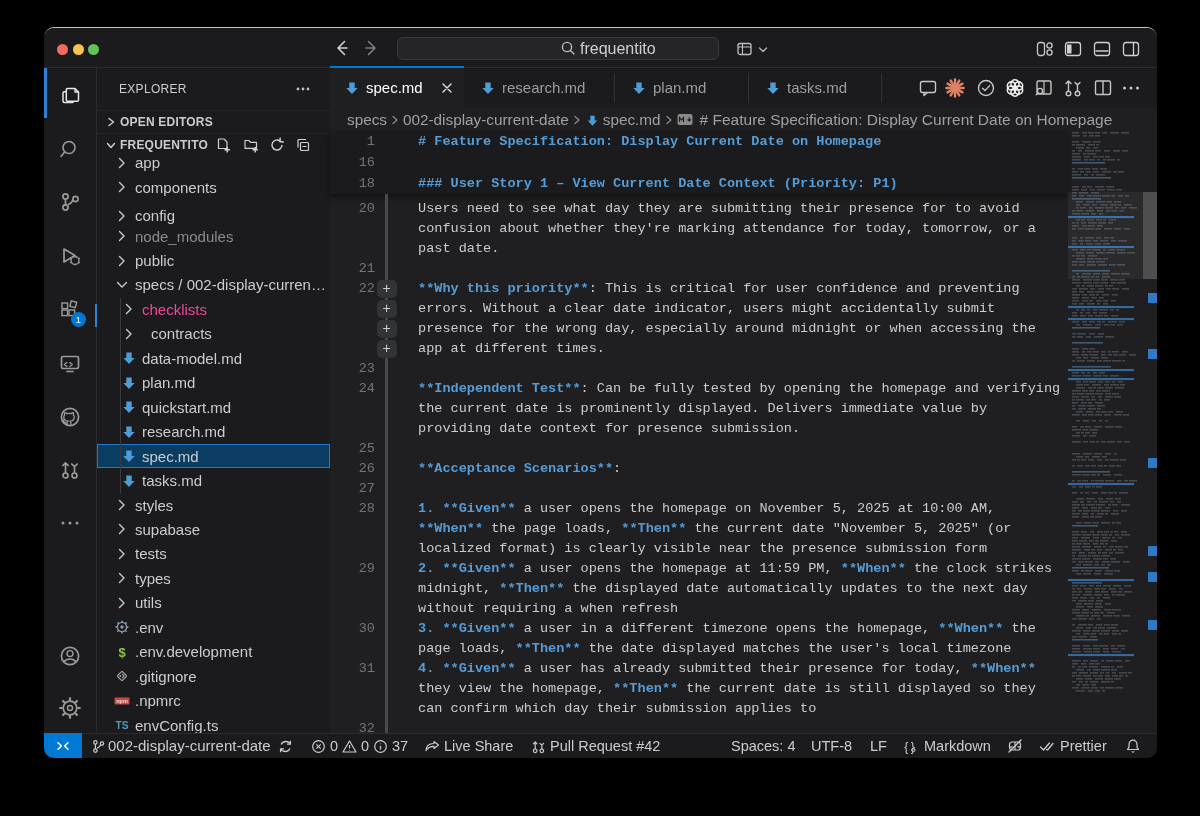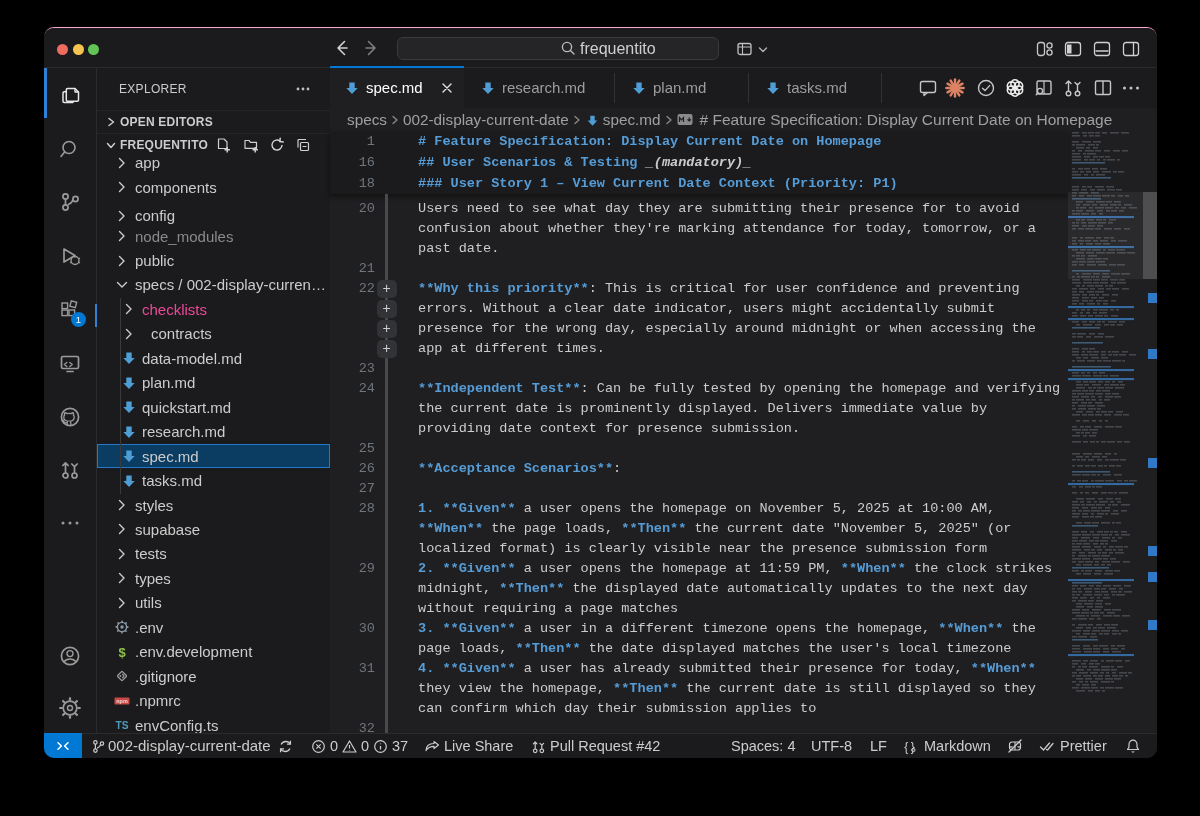--- a/index.html
+++ b/index.html
@@ -527,21 +527,20 @@
       </svg><span style="color:#a0a0a0;margin-left:4px">spec.md</span><svg width="14" height="14" viewBox="0 0 14 14" style="margin:0 1px">
         <path d="M5 3.5 L9 7 L5 10.5" stroke="#8a8a8a" stroke-width="1.3" fill="none" stroke-linecap="round" stroke-linejoin="round"></path>
       </svg><svg class="" style="" width="16" height="13" viewBox="0 0 16 13">
         <rect x="0.5" y="1" width="15" height="11" rx="2" fill="#8a8a8a"></rect>
         <path d="M2.5 9 V4.5 l2 2.3 l2-2.3 V9 M12.2 4.5 v3 m-1.7-1.2 l1.7 1.7 l1.7-1.7" stroke="#1f1f21" stroke-width="1.2" fill="none"></path>
       </svg><span style="color:#a0a0a0;margin-left:7px;font-size:15.5px"># Feature Specification: Display Current Date on Homepage</span></div>
 <div class="a" style="left:286px;top:103px;width:738px;height:63px;background:#1b1b1d;box-shadow:0 3px 5px rgba(0,0,0,.45)"></div>
 <div class="num" style="left:286px;top:104.0px">1</div>
 <div class="row" style="left:374px;top:104.0px"><span class="b"># Feature Specification: Display Current Date on Homepage</span></div>
 <div class="num" style="left:286px;top:124.8px">16</div>
-<div class="row" style="left:374px;top:124.8px"><span class="b">## User Scenarios &amp; Testing </span><span style="color:#cccccc;font-weight:bold;font-style:italic">_(mandatory)_</span></div>
 <div class="num" style="left:286px;top:145.6px">18</div>
 <div class="row" style="left:374px;top:145.6px"><span class="b">### User Story 1 – View Current Date Context (Priority: P1)</span></div>
 <div class="a" style="left:341.2px;top:166px;width:2.4px;height:539px;background:#47494e"></div>
 <div class="a" style="left:332.5px;top:252px;width:20px;height:18px;border-radius:5px;background:#313337;color:#cccccc;font-size:14px;line-height:17px;text-align:center">+</div>
 <div class="a" style="left:332.5px;top:272px;width:20px;height:18px;border-radius:5px;background:#313337;color:#cccccc;font-size:14px;line-height:17px;text-align:center">+</div>
 <div class="a" style="left:332.5px;top:292px;width:20px;height:18px;border-radius:5px;background:#313337;color:#cccccc;font-size:14px;line-height:17px;text-align:center">+</div>
 <div class="a" style="left:332.5px;top:312px;width:20px;height:18px;border-radius:5px;background:#313337;color:#cccccc;font-size:14px;line-height:17px;text-align:center">+</div>
 <div class="num" style="left:286px;top:171px">20</div>
 <div class="row" style="left:374px;top:171px">Users need to see what day they are submitting their presence for to avoid</div>
 <div class="row" style="left:374px;top:191px">confusion about whether they're marking attendance for today, tomorrow, or a</div>
@@ -561,21 +560,21 @@
 <div class="num" style="left:286px;top:431px">26</div>
 <div class="row" style="left:374px;top:431px"><span class="b">**Acceptance Scenarios**</span>:</div>
 <div class="num" style="left:286px;top:451px">27</div>
 <div class="num" style="left:286px;top:471px">28</div>
 <div class="row" style="left:374px;top:471px"><span class="b">1.</span> <span class="b">**Given**</span> a user opens the homepage on November 5, 2025 at 10:00 AM,</div>
 <div class="row" style="left:374px;top:491px"><span class="b">**When**</span> the page loads, <span class="b">**Then**</span> the current date "November 5, 2025" (or</div>
 <div class="row" style="left:374px;top:511px">localized format) is clearly visible near the presence submission form</div>
 <div class="num" style="left:286px;top:531px">29</div>
 <div class="row" style="left:374px;top:531px"><span class="b">2.</span> <span class="b">**Given**</span> a user opens the homepage at 11:59 PM, <span class="b">**When**</span> the clock strikes</div>
 <div class="row" style="left:374px;top:551px">midnight, <span class="b">**Then**</span> the displayed date automatically updates to the next day</div>
-<div class="row" style="left:374px;top:571px">without requiring a page matches</div>
+<div class="row" style="left:374px;top:571px">without requiring a when refresh</div>
 <div class="num" style="left:286px;top:591px">30</div>
 <div class="row" style="left:374px;top:591px"><span class="b">3.</span> <span class="b">**Given**</span> a user in a different timezone opens the homepage, <span class="b">**When**</span> the</div>
 <div class="row" style="left:374px;top:611px">page loads, <span class="b">**Then**</span> the date displayed matches the user's local timezone</div>
 <div class="num" style="left:286px;top:631px">31</div>
 <div class="row" style="left:374px;top:631px"><span class="b">4.</span> <span class="b">**Given**</span> a user has already submitted their presence for today, <span class="b">**When**</span></div>
 <div class="row" style="left:374px;top:651px">they view the homepage, <span class="b">**Then**</span> the current date is still displayed so they</div>
 <div class="row" style="left:374px;top:671px">can confirm which day their submission applies to</div>
 <div class="num" style="left:286px;top:691px">32</div>
 <div class="a" style="left:1024px;top:104px">
       <svg class="" style="" width="72" height="566" viewBox="0 0 72 566">

